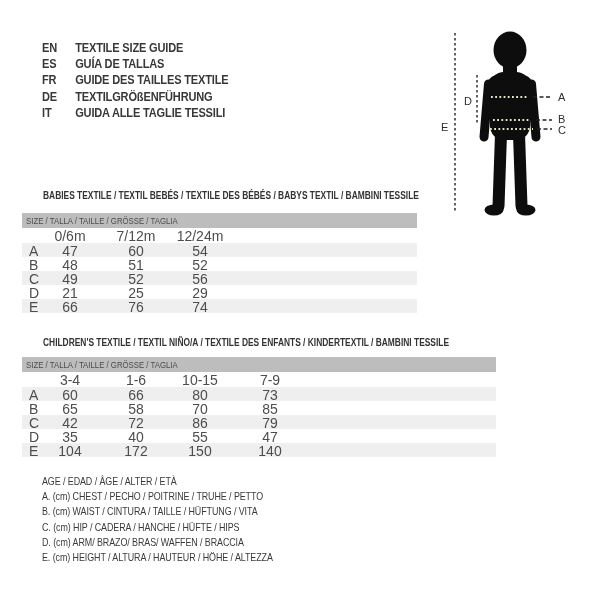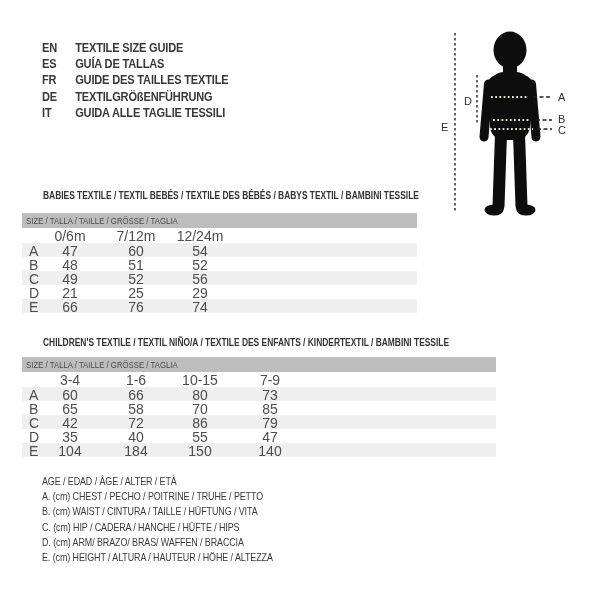--- a/index.html
+++ b/index.html
@@ -190,21 +190,21 @@
     <div class="trow data-row">
       <span class="rl">D</span>
       <span class="cv">35</span>
       <span class="cv">40</span>
       <span class="cv">55</span>
       <span class="cv">47</span>
     </div>
     <div class="trow data-row stripe">
       <span class="rl">E</span>
       <span class="cv">104</span>
-      <span class="cv">184</span>
+      <span class="cv">172</span>
       <span class="cv">150</span>
       <span class="cv">140</span>
     </div>
   </div>
 
   <div class="legend">
     <div>AGE / EDAD / ÂGE / ALTER / ETÀ</div>
     <div>A. (cm) CHEST / PECHO / POITRINE / TRUHE / PETTO</div>
     <div>B. (cm) WAIST / CINTURA / TAILLE / HÜFTUNG / VITA</div>
     <div>C. (cm) HIP / CADERA / HANCHE / HÜFTE / HIPS</div>

